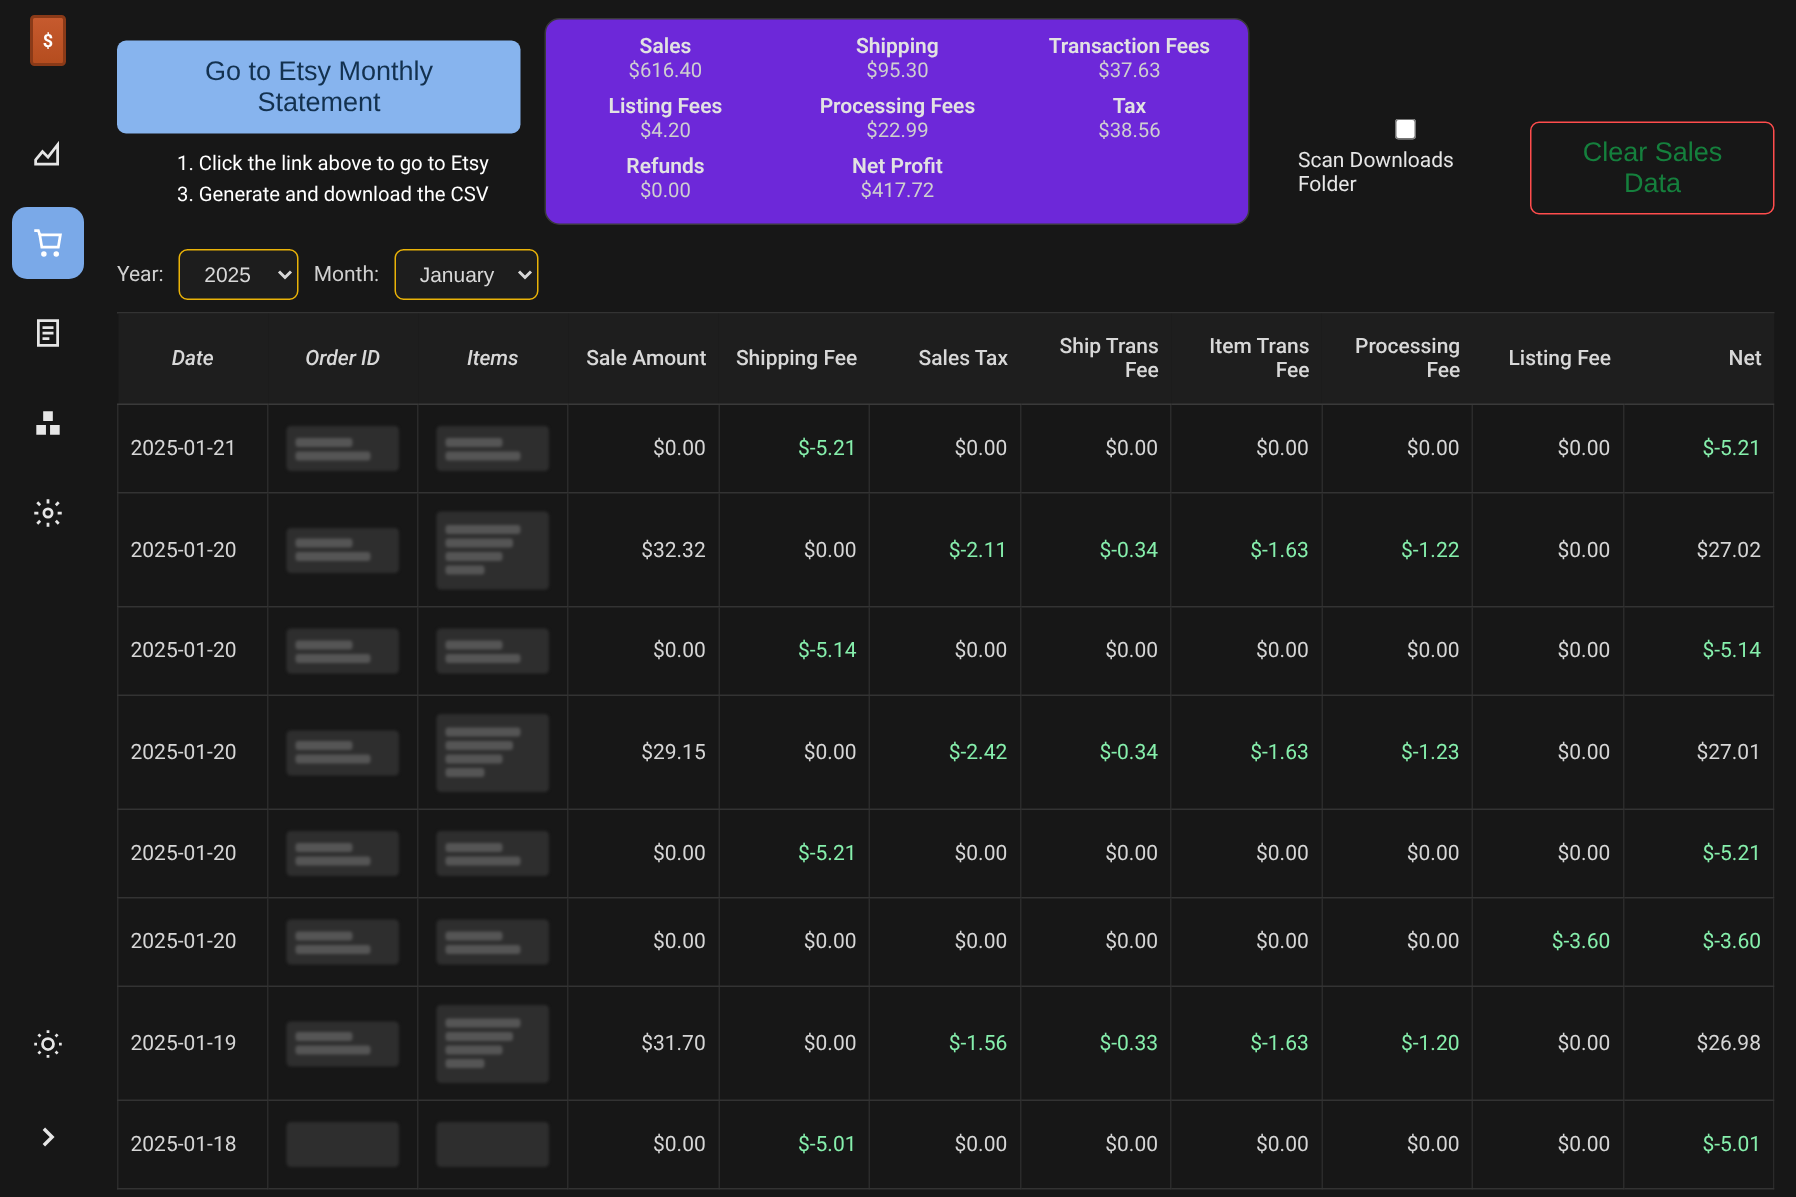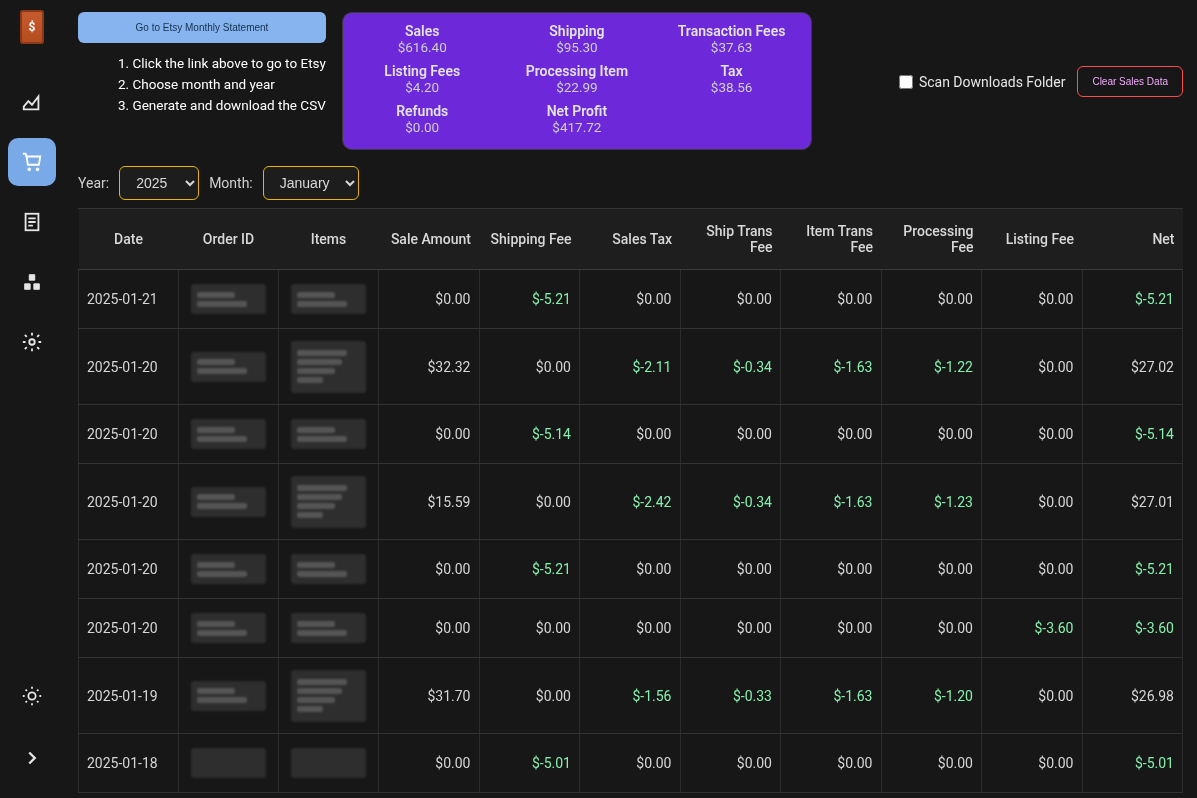--- a/index.html
+++ b/index.html
@@ -40,24 +40,24 @@
     cursor: pointer;
   }
   .side-btn svg { width: 22px; height: 22px; fill: currentColor; stroke: currentColor; }
   .side-btn.active { background: #7aa9e8; color: #fff; }
   .side-group-bot { margin-top: auto; margin-bottom: 16px; display:flex; flex-direction:column; gap:14px; align-items:center;}
   .main { flex: 1; display: flex; flex-direction: column; padding: 12px 14px 0 14px; min-width:0;}
   .topbar { display: flex; align-items: flex-start; gap: 16px; }
   .left-col { display:flex; flex-direction:column; gap:10px; }
   .btn {
     border: none; border-radius: 6px; padding: 10px 18px;
-    font-size: 10px; cursor: pointer; font-weight: 500;
+    font-size: 18px; cursor: pointer; font-weight: 500; margin-top: 15px;
   }
   .btn-primary { background: #87b4ee; color: #13314f; }
-  .btn-clear { background: transparent; border:1px solid #ff4d4d; color:#f0abfc; padding:9px 14px;}
+  .btn-clear { background: transparent; border:1px solid #ff4d4d; color:#15803d; padding:9px 14px;}
   .instructions {
     font-size: 13.5px; color: #ffffff; line-height: 1.55;
     max-width: 210px;
     margin-left: 40px;
   }
   .summary-card {
     background: #6d28d9;
     border: 1px solid #3a3a3a;
     border-radius: 10px;
     padding: 10px 22px 14px;
@@ -65,38 +65,38 @@
     grid-template-columns: repeat(3, 1fr);
     column-gap: 40px;
     row-gap: 8px;
     min-width: 470px;
   }
   .summary-item { text-align: center; }
   .summary-label { font-size: 14px; font-weight: 600; color: #e2e2e2; }
   .summary-value { font-size: 13.5px; color: #cfcfcf; }
   .spacer { flex:1; }
   .right-controls { display:flex; align-items:center; gap:12px; margin-top:54px;}
-  .checkbox-wrap { display:flex; align-items:center; gap:6px; color:#e6e6e6; font-size:14px;}
+  .checkbox-wrap { display:flex; align-items:center; gap:6px; color:#e6e6e6; font-size:14px;flex-direction:column;}
   .checkbox-wrap input { width:14px; height:14px; accent-color:#555;}
   .filters { display:flex; align-items:center; gap:10px; margin:16px 0 8px 0; color:#d0d0d0;}
   .sel {
     background:#1d1d1d; color:#d8d8d8; border:1px solid #eab308; border-radius:6px;
     padding:7px 12px; font-size:14px; min-width:80px;
   }
   .table-wrap { flex:1; overflow-y:scroll; border-top:1px solid #333; }
   .table-wrap::-webkit-scrollbar { width:12px; }
   .table-wrap::-webkit-scrollbar-track { background:#1a1a1a; }
   .table-wrap::-webkit-scrollbar-thumb { background:#555; border-radius:6px; }
   table { width:100%; border-collapse:collapse; table-layout:fixed;}
   thead th {
     background:#1e1e1e; color:#d8d8d8; font-weight:500;
     padding:14px 8px; text-align:right; font-size:14px;
     border-bottom:1px solid #3a3a3a;
   }
-  thead th.left { text-align:center; }
+  thead th.left { text-align:center;font-style:italic; }
   tbody td {
     padding:0 8px; height:59px;
     border-bottom:1px solid #333; border-right:1px solid #2b2b2b;
     text-align:right; font-size:14px; color:#d6d6d6;
     vertical-align:middle;
   }
   tbody td:first-child { border-left:1px solid #2b2b2b; text-align:left; }
   tbody tr.tall td { height:76px; }
   .blur-box {
     background:#2e2e2e; border-radius:3px;
@@ -162,21 +162,20 @@
       </div>
     </div>
   </div>
 
   <div class="main">
     <div class="topbar">
       <div class="left-col">
         <button class="btn btn-primary">Go to Etsy Monthly Statement</button>
         <div class="instructions">
           <div>1. Click the link above to go to Etsy</div>
-          <div>2. Choose month and year</div>
           <div>3. Generate and download the CSV</div>
         </div>
       </div>
 
       <div class="summary-card">
         <div class="summary-item">
             <div class="summary-label">Sales</div>
             <div class="summary-value">$616.40</div>
           </div>
         <div class="summary-item">
@@ -185,21 +184,21 @@
           </div>
         <div class="summary-item">
             <div class="summary-label">Transaction Fees</div>
             <div class="summary-value">$37.63</div>
           </div>
         <div class="summary-item">
             <div class="summary-label">Listing Fees</div>
             <div class="summary-value">$4.20</div>
           </div>
         <div class="summary-item">
-            <div class="summary-label">Processing Item</div>
+            <div class="summary-label">Processing Fees</div>
             <div class="summary-value">$22.99</div>
           </div>
         <div class="summary-item">
             <div class="summary-label">Tax</div>
             <div class="summary-value">$38.56</div>
           </div>
         <div class="summary-item">
             <div class="summary-label">Refunds</div>
             <div class="summary-value">$0.00</div>
           </div>
@@ -339,21 +338,21 @@
                 </div>
               </td>
               <td style="text-align:center;">
                 <div class="blur-box tall">
                   <div class="blur-line w80"></div>
                   <div class="blur-line w70"></div>
                   <div class="blur-line w60"></div>
                   <div class="blur-line w40"></div>
                 </div>
               </td>
-              <td class="">$15.59</td>
+              <td class="">$29.15</td>
               <td class="">$0.00</td>
               <td class="neg">$-2.42</td>
               <td class="neg">$-0.34</td>
               <td class="neg">$-1.63</td>
               <td class="neg">$-1.23</td>
               <td class="">$0.00</td>
               <td class="">$27.01</td>
             </tr>
             <tr>
               <td>2025-01-20</td>

